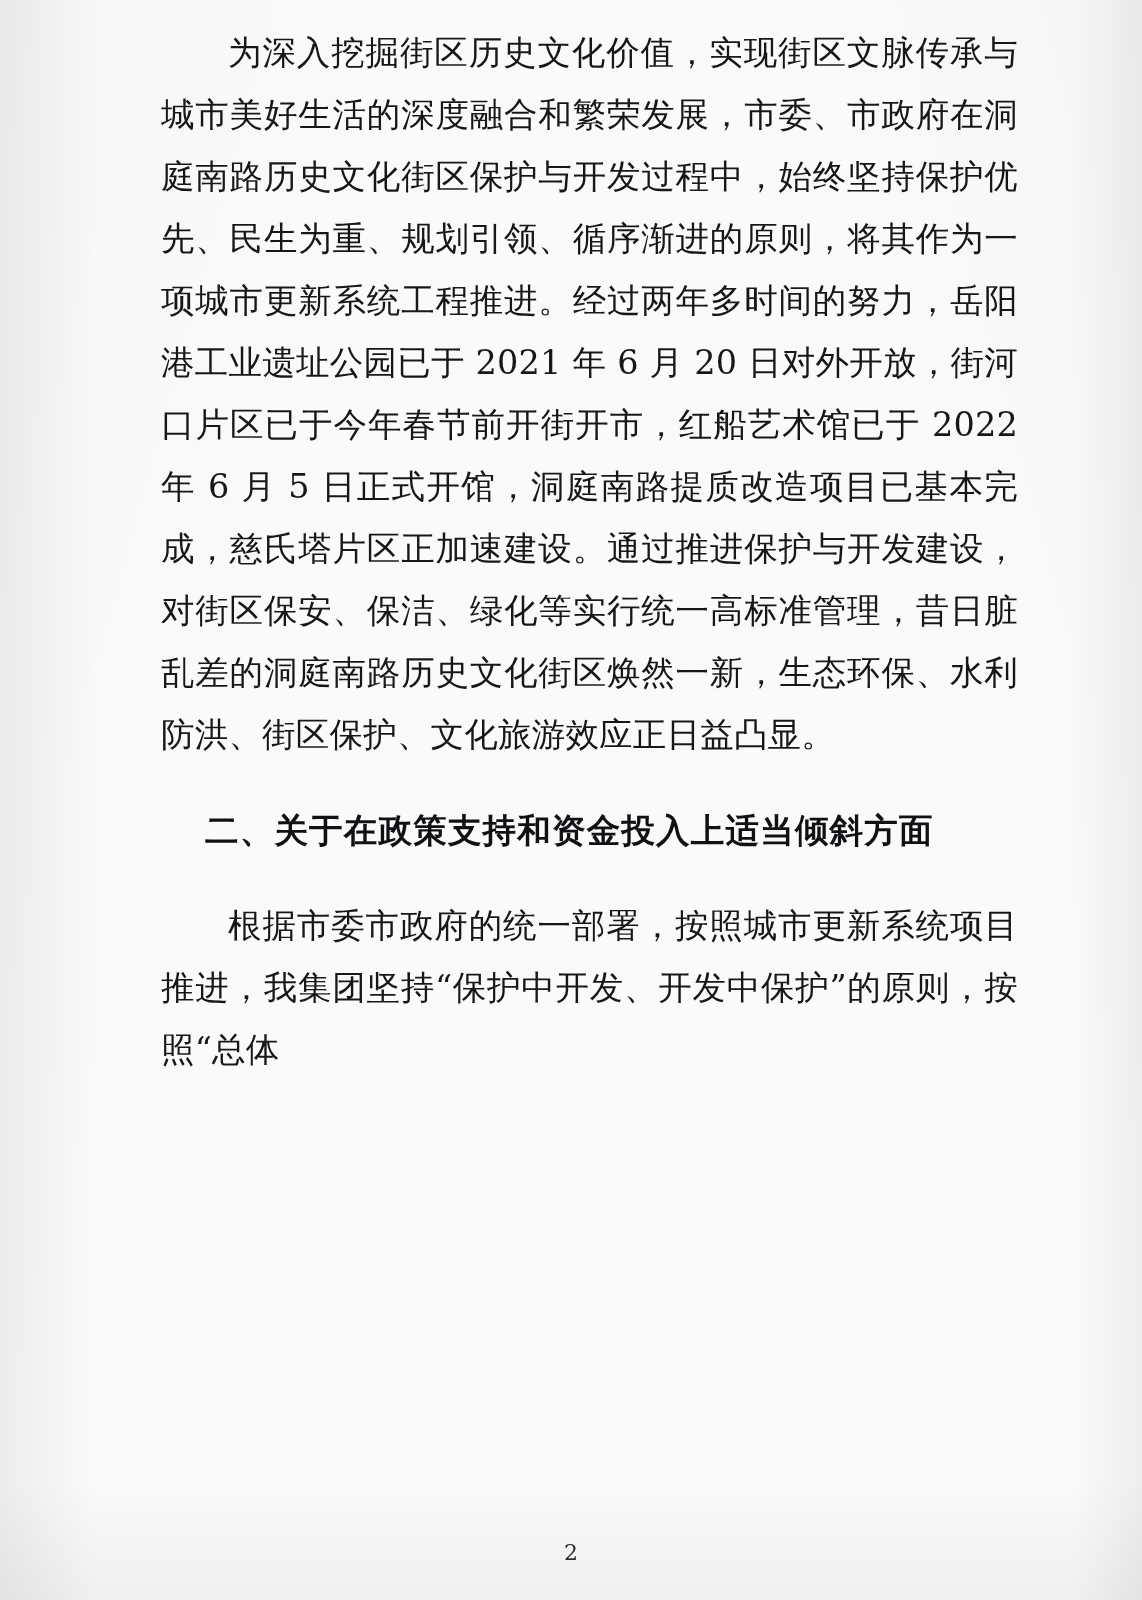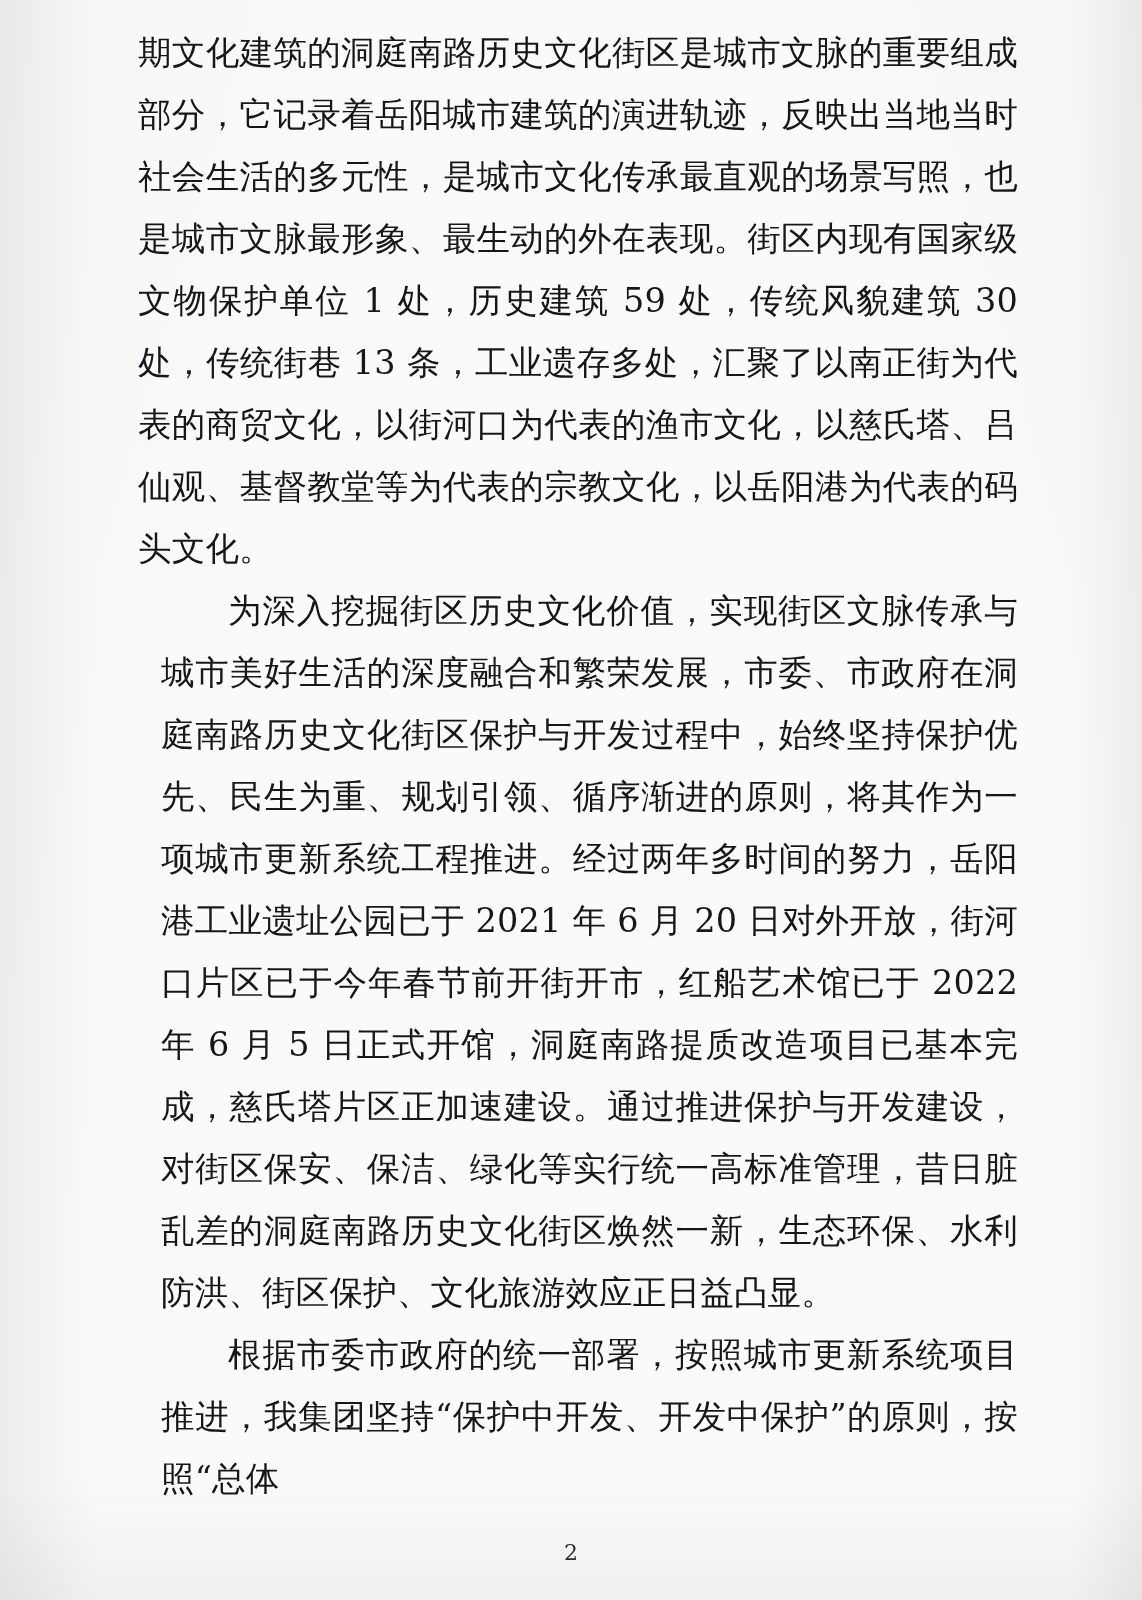--- a/index.html
+++ b/index.html
@@ -84,20 +84,20 @@
 </head>
 <body>
 
 <div class="page">
   <div class="edge-left"></div>
   <div class="edge-right"></div>
   <div class="edge-bottom"></div>
 
   <div class="page-inner">
     <div class="doc-body">
-      <p class="para">期文化建筑的洞庭南路历史文化街区是城市文脉的重要组成部分，它记录着岳阳城市建筑的演进轨迹，反映出当地当时社会生活的多元性，是城市文化传承最直观的场景写照，也是城市文脉最形象、最生动的外在表现。街区内现有国家级文物保护单位 1 处，历史建筑 59 处，传统风貌建筑 30 处，传统街巷 13 条，工业遗存多处，汇聚了以南正街为代表的商贸文化，以街河口为代表的渔市文化，以慈氏塔、吕仙观、基督教堂等为代表的宗教文化，以岳阳港为代表的码头文化。</p>
       <p class="para indent">为深入挖掘街区历史文化价值，实现街区文脉传承与城市美好生活的深度融合和繁荣发展，市委、市政府在洞庭南路历史文化街区保护与开发过程中，始终坚持保护优先、民生为重、规划引领、循序渐进的原则，将其作为一项城市更新系统工程推进。经过两年多时间的努力，岳阳港工业遗址公园已于 2021 年 6 月 20 日对外开放，街河口片区已于今年春节前开街开市，红船艺术馆已于 2022 年 6 月 5 日正式开馆，洞庭南路提质改造项目已基本完成，慈氏塔片区正加速建设。通过推进保护与开发建设，对街区保安、保洁、绿化等实行统一高标准管理，昔日脏乱差的洞庭南路历史文化街区焕然一新，生态环保、水利防洪、街区保护、文化旅游效应正日益凸显。</p>
+      <p class="heading">二、关于在政策支持和资金投入上适当倾斜方面</p>
       <p class="para indent">根据市委市政府的统一部署，按照城市更新系统项目推进，我集团坚持“保护中开发、开发中保护”的原则，按照“总体</p>
     </div>
   </div>
 
   <div class="page-number">2</div>
 </div>
 
 </body></html>

